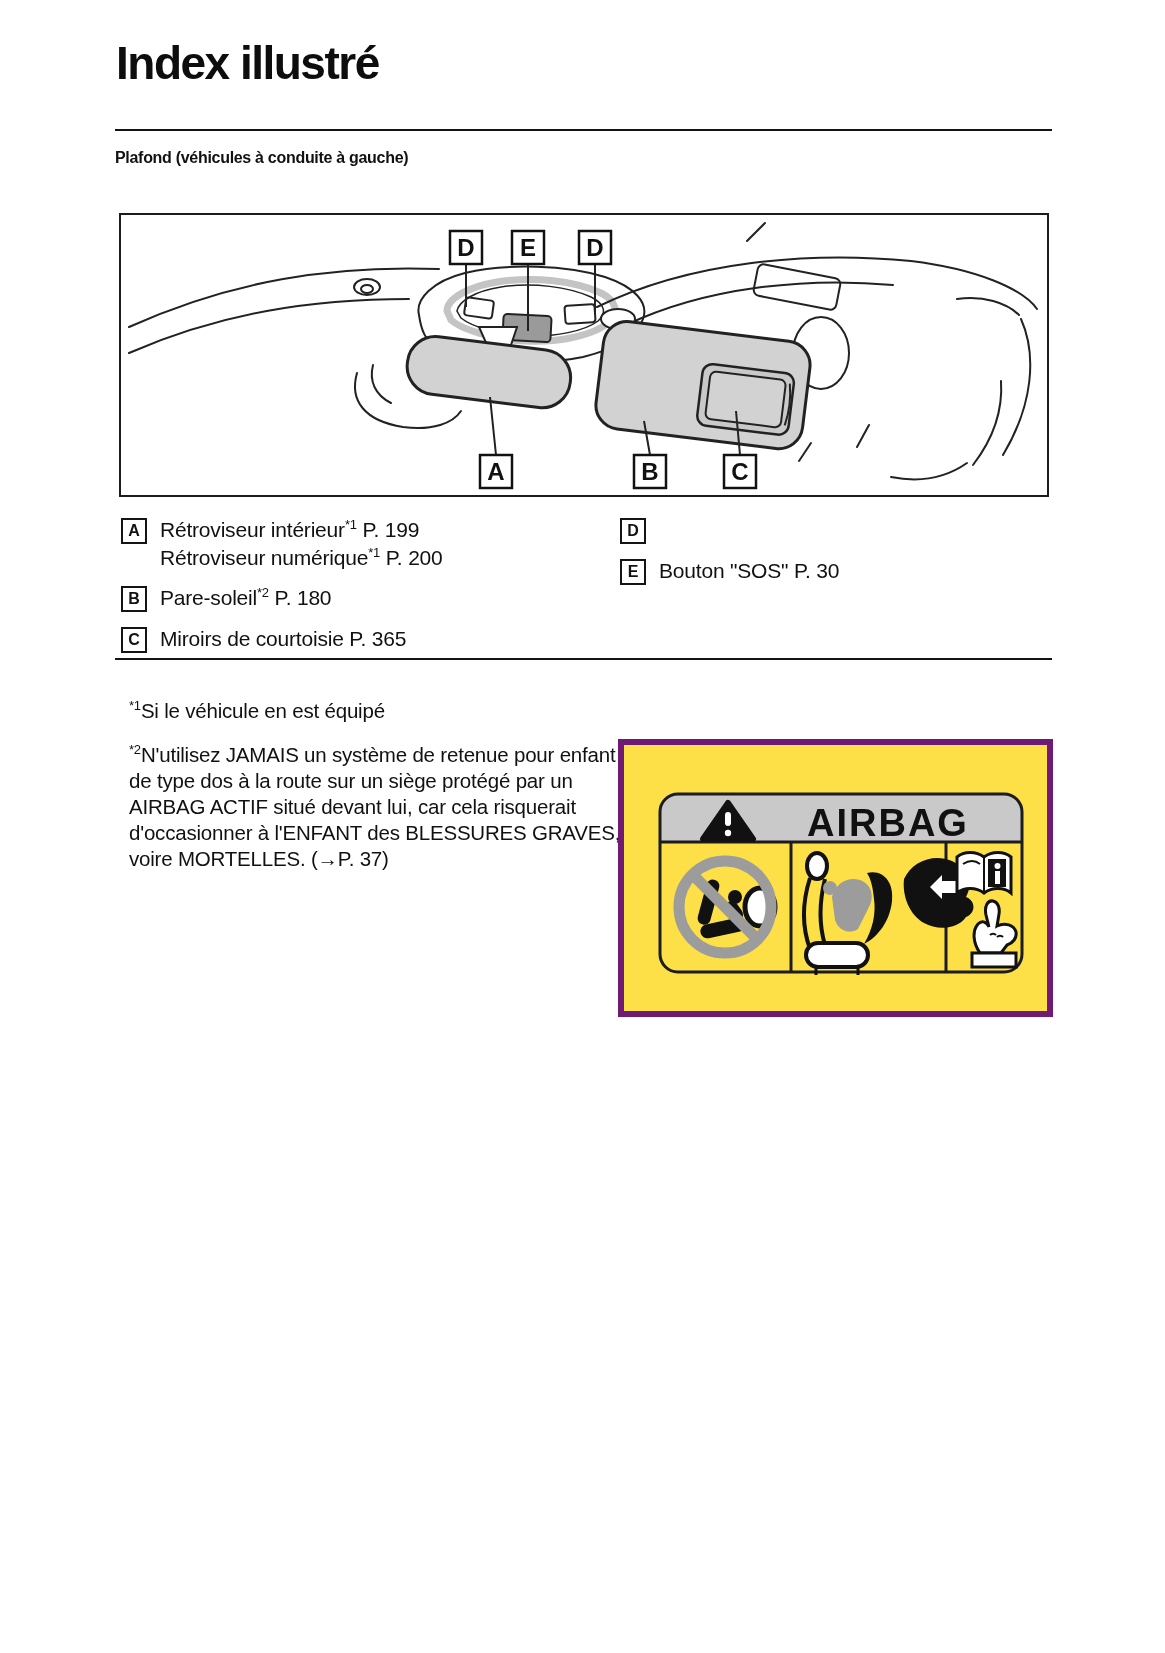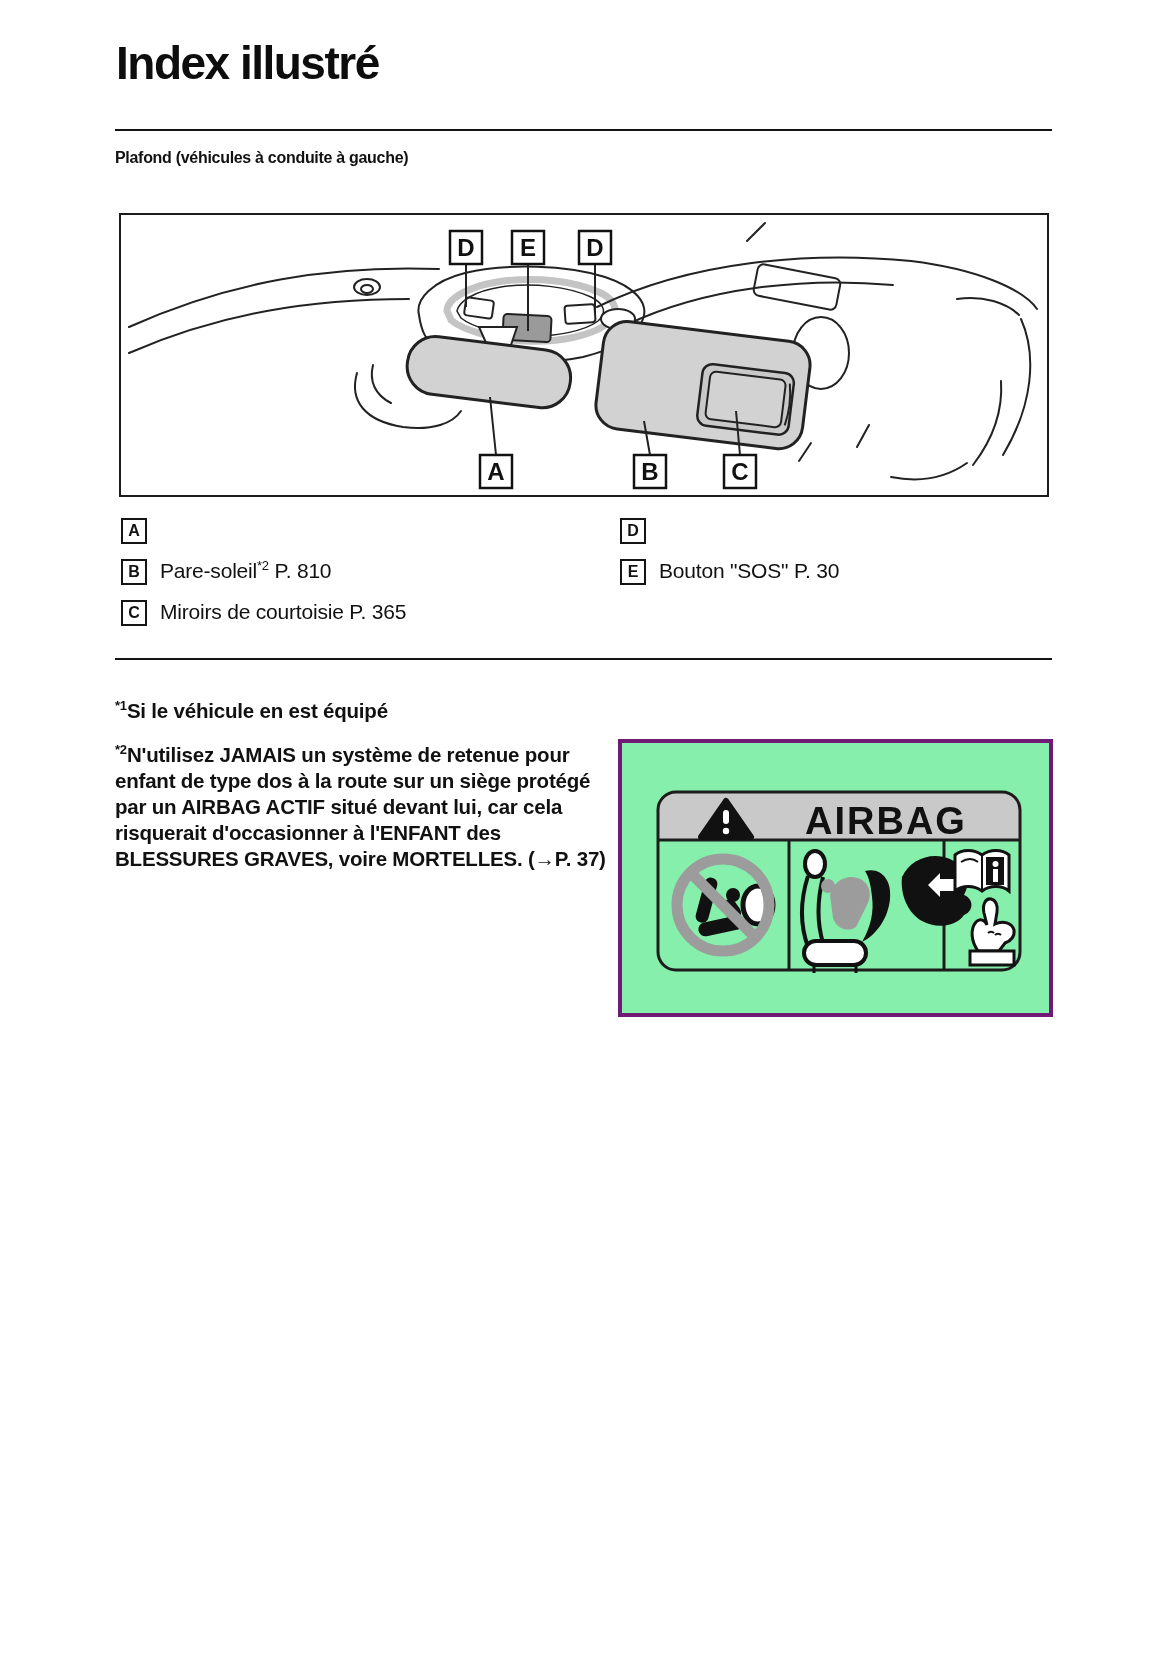--- a/index.html
+++ b/index.html
@@ -26,26 +26,26 @@
   .legend-left  { left:121px; top:516px; width:460px; }
   .legend-right { left:620px; top:516px; width:440px; }
   .legend-item { display:flex; align-items:flex-start; margin-bottom:13px; }
   .key-box {
     flex:0 0 auto; width:22px; height:22px; margin-top:2px;
     border:2px solid #141414; display:flex; align-items:center; justify-content:center;
     font-size:16px; font-weight:bold;
   }
   .legend-text { margin-left:13px; font-size:21px; line-height:27.5px; letter-spacing:-0.2px; }
   sup { font-size:13px; line-height:0; }
-  .footnote { position:absolute; left:115px; width:492px; font-size:20.5px; line-height:26px; letter-spacing:-0.2px;font-weight:bold; }
+  .footnote { position:absolute; left:129px; width:492px; font-size:20.5px; line-height:26px; letter-spacing:-0.2px; }
   .footnote-1 { top:698px; }
   .footnote-2 { top:742px; }
   .airbag-box {
     position:absolute; left:618px; top:739px; width:435px; height:278px;
-    border:4px solid #701a75; box-sizing:border-box; background:#86efac;
+    border:6px solid #701a75; box-sizing:border-box; background:#fde047;
   }
   .page-number { position:absolute; left:112px; top:1578px; font-size:22px; font-weight:bold; }
   svg text { font-family:"Liberation Sans", sans-serif; }
 </style>
 </head>
 <body>
 
 <div class="page">
 
   <div class="title">Index illustré</div>
@@ -130,25 +130,29 @@
           <text x="529" y="265">B</text>
           <text x="619" y="265">C</text>
         </g>
       </g>
     </svg>
   </div>
 
   <div class="legend-col legend-left">
     <div class="legend-item">
       <div class="key-box">A</div>
+      <div class="legend-text">
+        <span>Rétroviseur intérieur</span><sup>*1</sup><span> P. 199</span><br>
+        <span>Rétroviseur numérique</span><sup>*1</sup><span> P. 200</span>
+      </div>
     </div>
     <div class="legend-item">
       <div class="key-box">B</div>
       <div class="legend-text">
-        <span>Pare-soleil</span><sup>*2</sup><span> P. 810</span>
+        <span>Pare-soleil</span><sup>*2</sup><span> P. 180</span>
       </div>
     </div>
     <div class="legend-item">
       <div class="key-box">C</div>
       <div class="legend-text">
         <span>Miroirs de courtoisie P. 365</span>
       </div>
     </div>
   </div>
 

